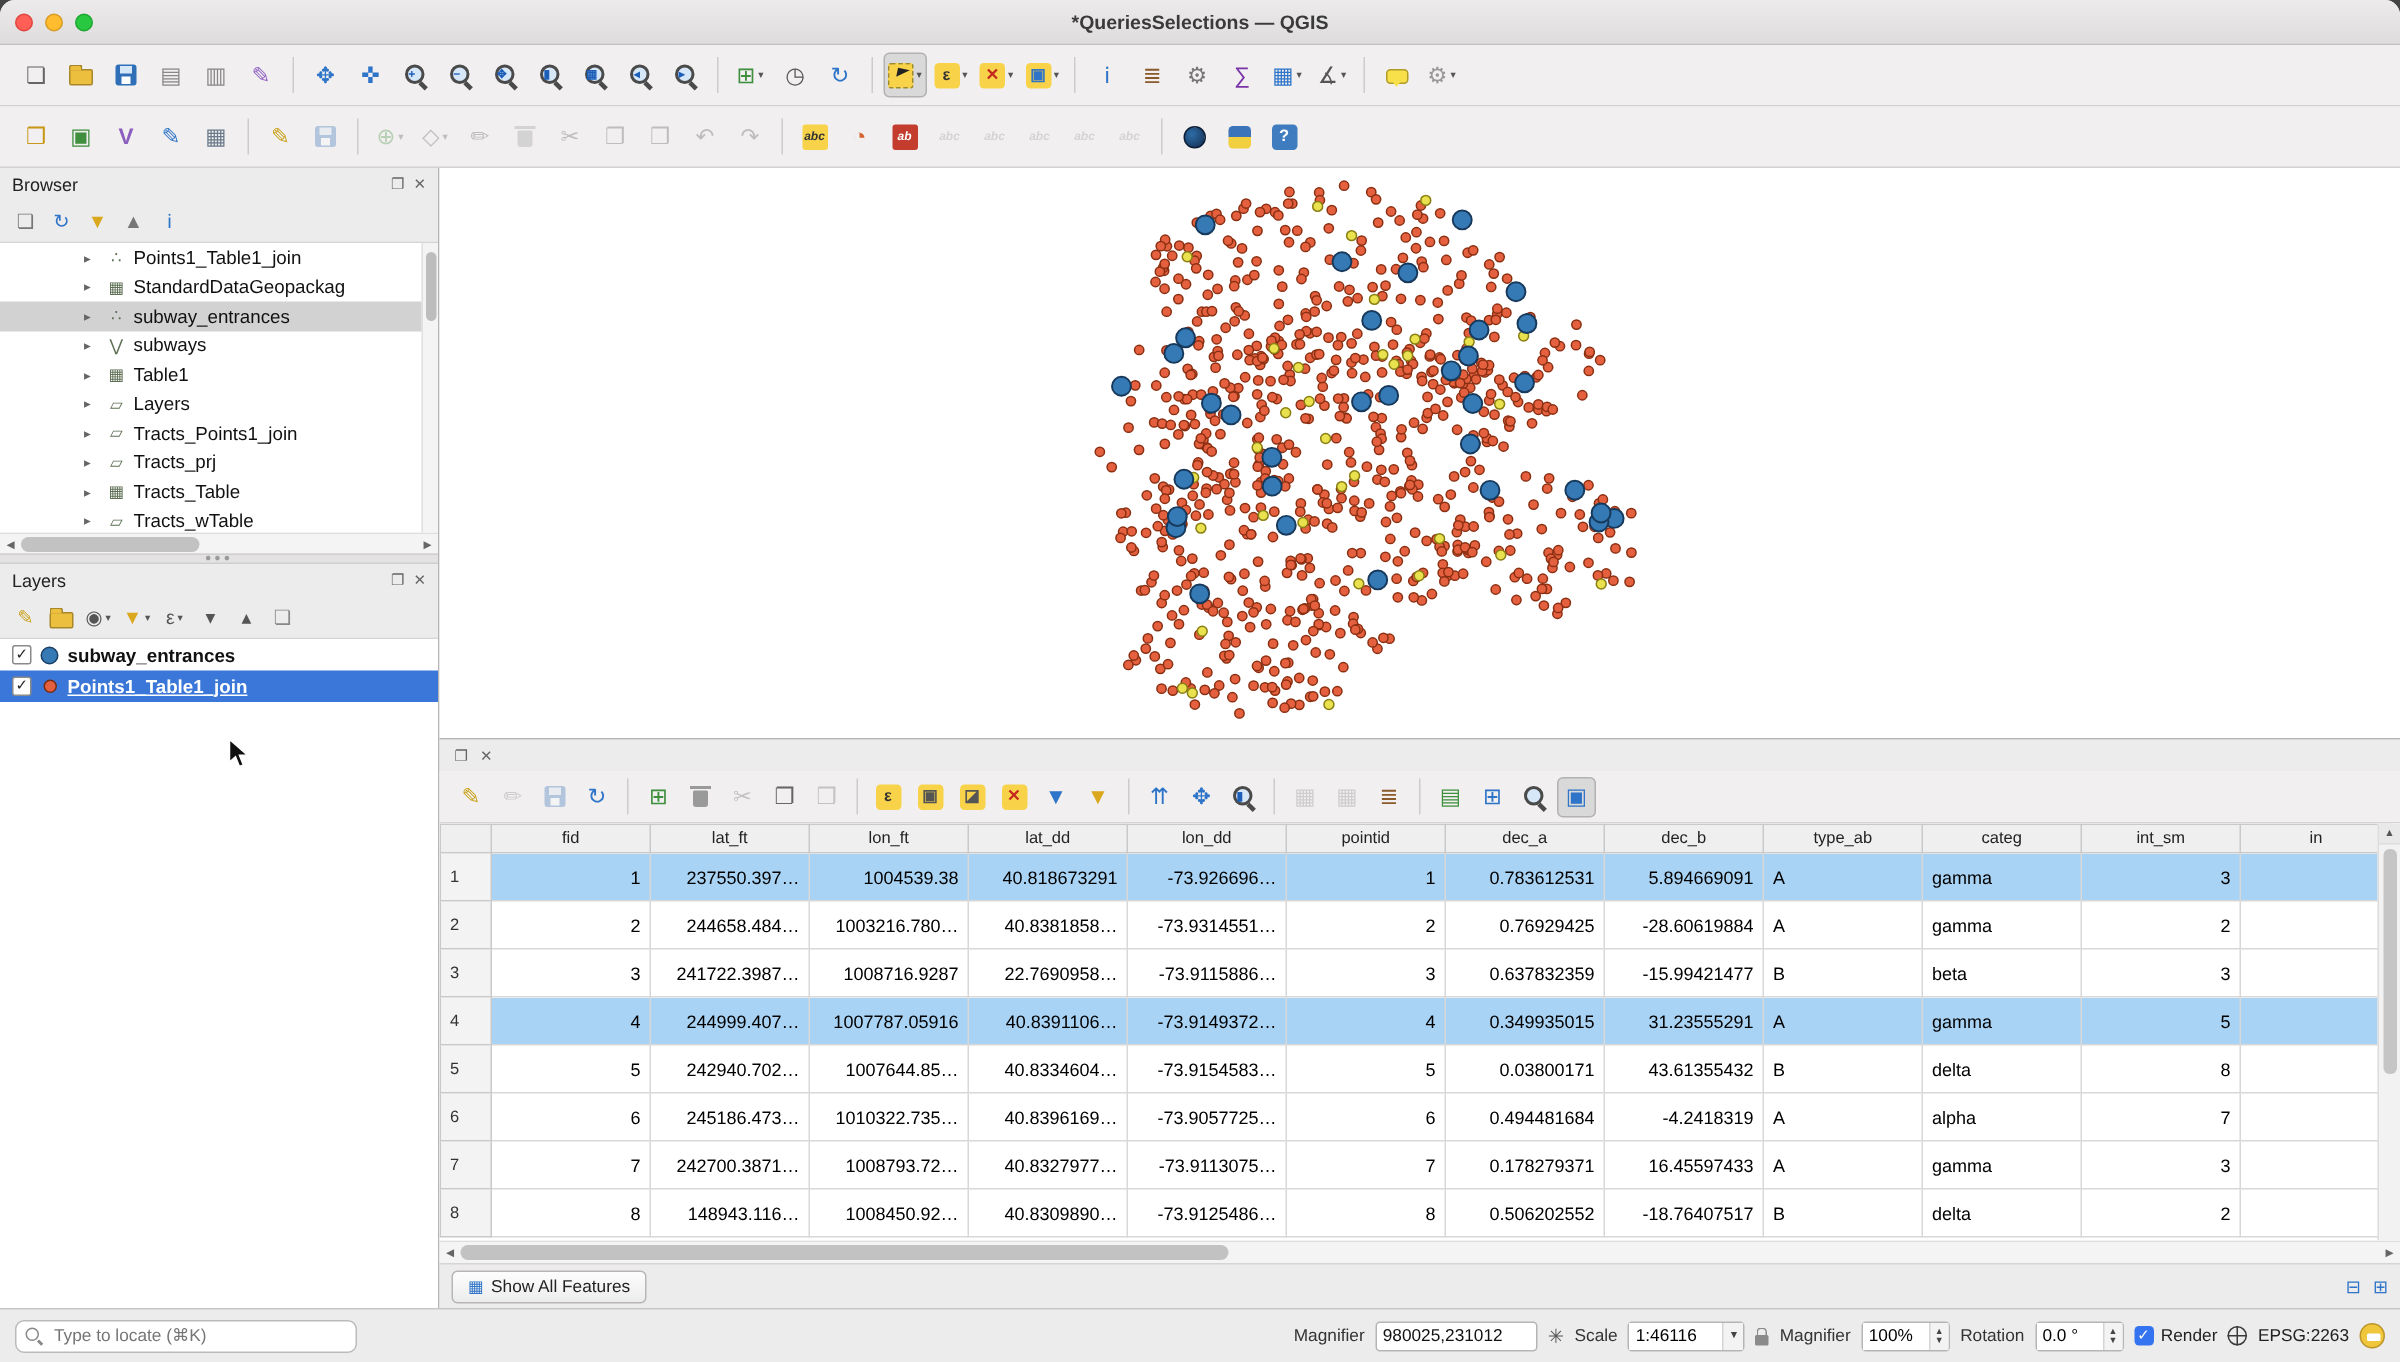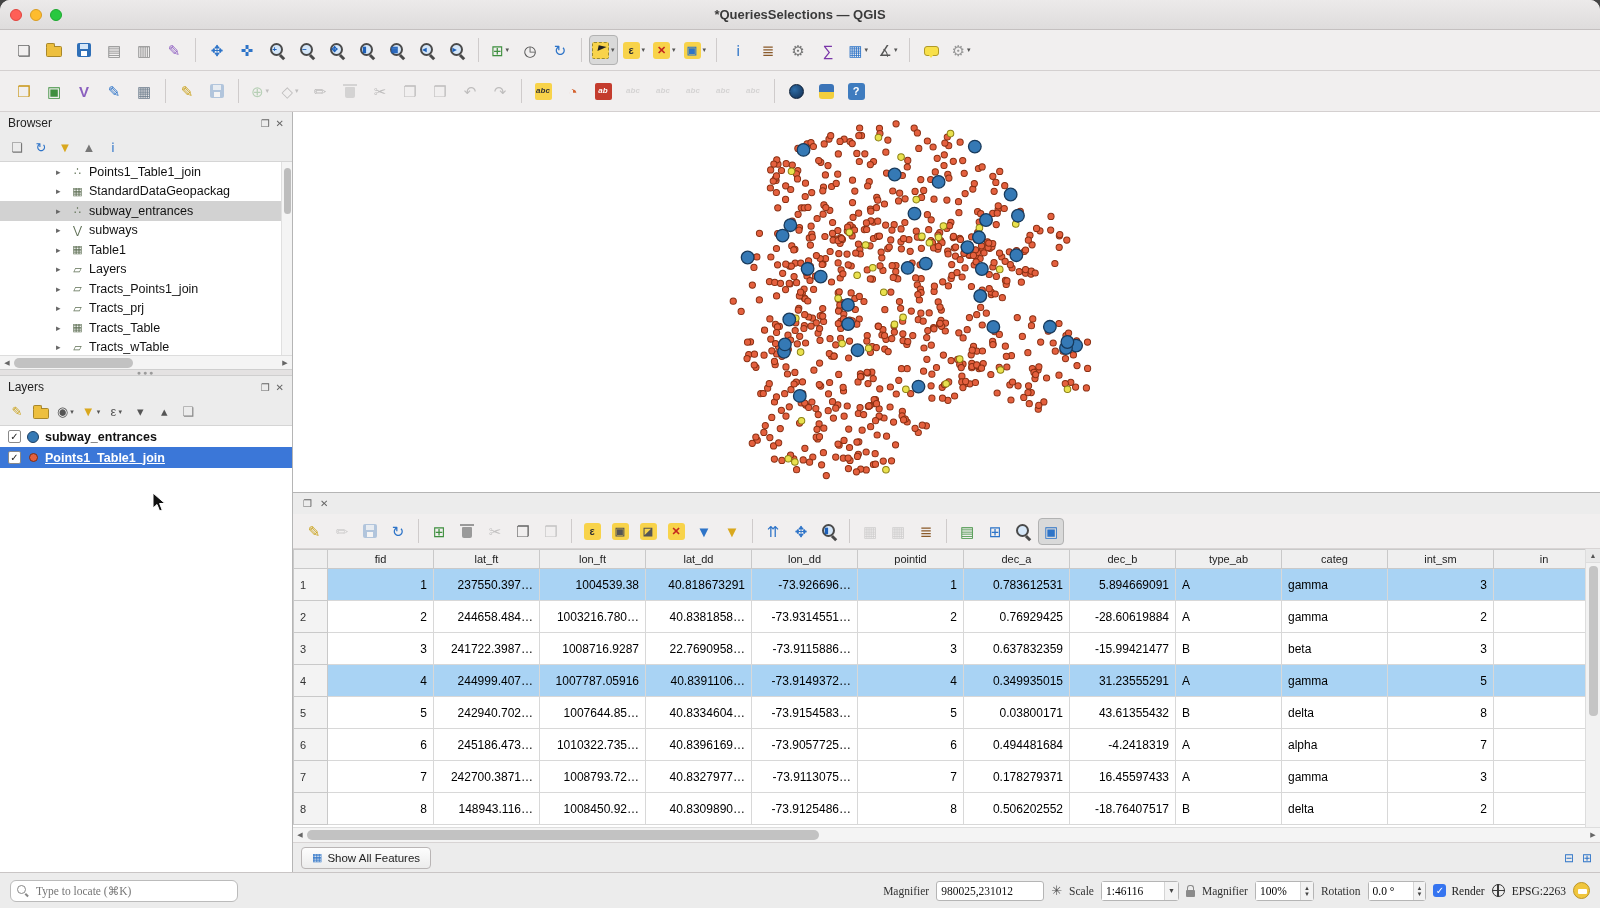--- a/index.html
+++ b/index.html
@@ -113,21 +113,21 @@
   .attr-vrail{position:absolute;right:0;top:0;bottom:0;width:15px;background:#f2f2f2;border-left:1px solid #ddd;font-size:7px;color:#555;text-align:center;}
   .attr-vrail .up{display:block;height:14px;line-height:14px;border-bottom:1px solid #ddd;background:#e9e9e9;}
   .attr-vrail .vthumb{display:block;margin:3px auto 0;width:9px;height:150px;background:#c5c5c5;border-radius:4px;}
   .attr-hscroll{height:15px;}
   .attr-footer{height:30px;display:flex;align-items:center;padding:0 8px;gap:8px;border-top:1px solid #d8d4d4;}
   .saf-btn{height:22px;display:inline-flex;align-items:center;gap:5px;border:1px solid #b9b5b5;border-radius:4px;background:linear-gradient(#fdfdfd,#ececec);font-size:11.5px;color:#222;padding:0 10px;font-family:inherit;}
   .saf-icon{color:#2e74c8;font-size:11px;}
   .flex-sp{flex:1;}
 
   
-  .statusbar{height:36px;background:#ececec;border-top:1px solid #c9c5c5;display:flex;align-items:center;padding:0 10px;gap:7px;font-size:11.5px;color:#222;flex:0 0 auto;font-family:Liberation Serif, serif;}
+  .statusbar{height:36px;background:#ececec;border-top:1px solid #c9c5c5;display:flex;align-items:center;padding:0 10px;gap:7px;font-size:11.5px;color:#222;flex:0 0 auto;}
   .locate{width:228px;height:22px;border:1px solid #bbb;border-radius:6px;background:#fff;display:flex;align-items:center;padding:0 6px;gap:5px;}
   .mag-sm{position:relative;width:12px;height:12px;flex:0 0 auto;}
   .mag-sm::before{content:"";position:absolute;left:0;top:0;width:7px;height:7px;border:1.5px solid #888;border-radius:50%;}
   .mag-sm::after{content:"";position:absolute;left:8.5px;top:8.5px;width:4px;height:1.5px;background:#888;transform:rotate(45deg);transform-origin:0 0;}
   .locate-input{border:none;outline:none;background:transparent;font-size:11.5px;flex:1;font-family:inherit;color:#333;}
   .sb-label{color:#333;}
   .sb-input{height:20px;border:1px solid #b5b5b5;border-radius:3px;background:#fff;font-size:11.5px;padding:0 4px;font-family:inherit;color:#111;}
   .coord{width:108px;}
   .combo{display:inline-flex;align-items:center;border:1px solid #b5b5b5;border-radius:3px;background:#fff;height:20px;}
   .combo input{border:none;width:62px;height:18px;font-size:11.5px;padding:0 4px;font-family:inherit;outline:none;}

